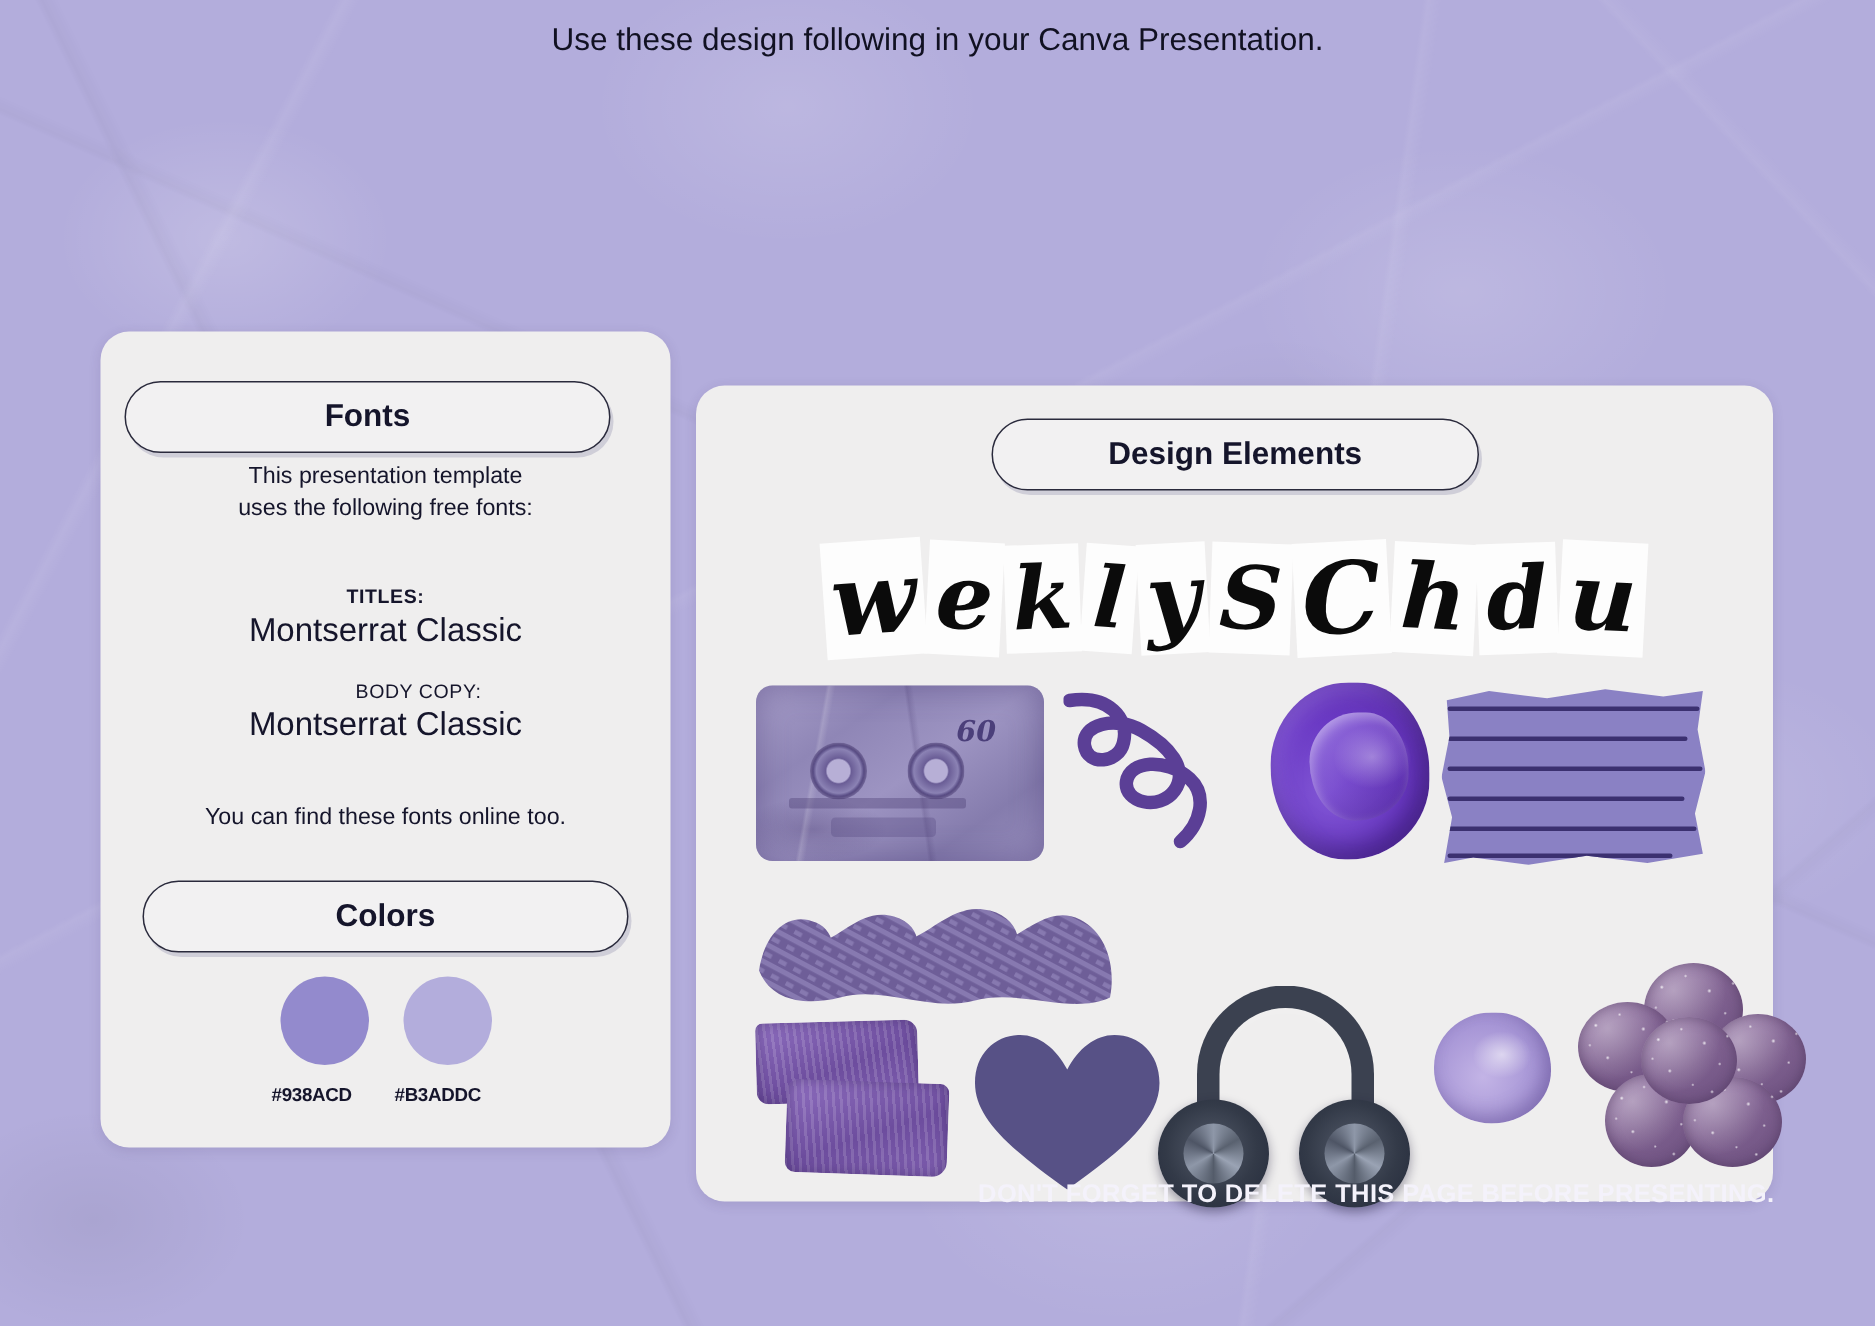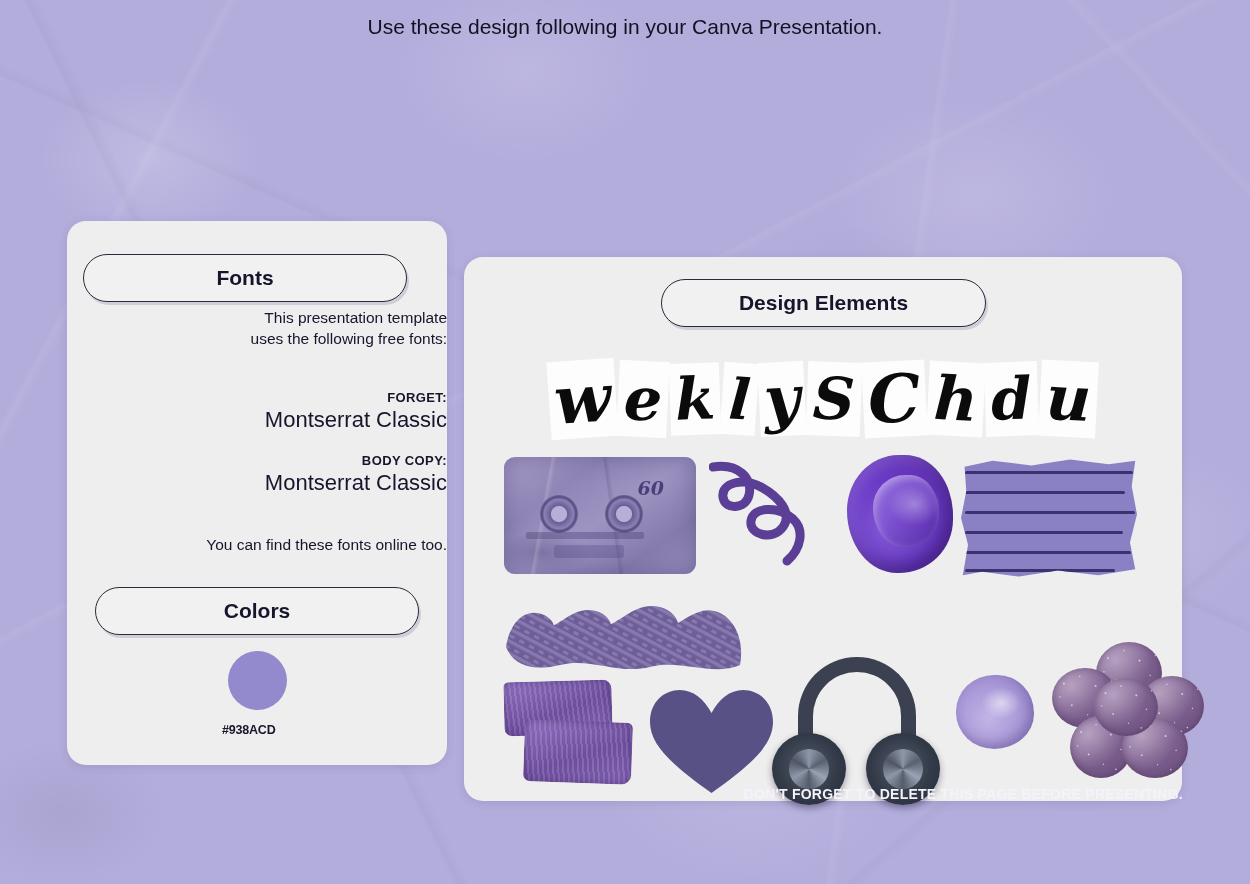--- a/index.html
+++ b/index.html
@@ -63,25 +63,25 @@
     border:1.4px solid #2a2a3c; border-radius:26px;
     display:flex; align-items:center; justify-content:center;
     font-size:21px; font-weight:700; color:#15152b;
     box-shadow:2px 3px 0 rgba(150,145,175,.35);
   }
   #fonts-pill  { left:16px; top:22px;  width:324px; height:48px;margin-top:11px; }
   #colors-pill { left:28px; top:366px; width:324px; height:48px; }
   #elements-pill { left:197px; top:22px; width:325px; height:48px; }
 
   
-  .f-txt { position:absolute; width:100%; text-align:right; color:#15152b; }
+  .f-txt { position:absolute; width:100%; text-align:center; color:#15152b; }
   #fonts-intro { top:86px; font-size:15.5px; line-height:1.38; }
   #titles-label { top:169px; font-size:13px; font-weight:700; letter-spacing:.4px; }
   #titles-value { top:186px; font-size:22px; font-weight:400; }
-  #body-label  { top:232px; font-size:13px; font-weight:700; letter-spacing:.4px;padding-left:44px; }
+  #body-label  { top:232px; font-size:13px; font-weight:400; letter-spacing:.4px;padding-left:44px; }
   #body-value  { top:249px; font-size:22px; font-weight:400; }
   #fonts-outro { top:315px; font-size:15.5px; }
 
   
   #swatches { position:absolute; top:430px; left:0; width:380px;
               display:flex; justify-content:center; gap:12px; }
   .swatch-col { width:70px; }
   .swatch-dot { width:59px; height:59px; border-radius:50%; margin:0 auto; }
   .swatch-hex { margin-top:13px; font-size:12.5px; font-weight:700; color:#15152b; letter-spacing:-.2px; }
 
@@ -231,21 +231,21 @@
       radial-gradient(circle 1.4px at 30% 62%, rgba(255,255,255,.8), transparent),
       radial-gradient(circle 1.1px at 54% 78%, rgba(255,255,255,.7), transparent),
       radial-gradient(circle 1.3px at 74% 86%, rgba(255,255,255,.75), transparent),
       radial-gradient(circle 1.2px at 12% 48%, rgba(255,255,255,.65), transparent),
       radial-gradient(circle 1.3px at 90% 22%, rgba(255,255,255,.7), transparent);
   }
 
   
   #footer {
     position:absolute; right:67px; top:786px; z-index:6;
-    font-size:14px; font-weight:700; letter-spacing:.25px; color:#f4f2fb;
+    font-size:17px; font-weight:700; letter-spacing:.25px; color:#f4f2fb;
   }
 </style>
 </head>
 <body>
 
 <div id="bg-texture">
   <div class="lay"></div>
   <div class="creases"></div>
 </div>
 
@@ -255,36 +255,40 @@
 
 <div class="card" id="fonts-card">
 
   <div class="pill" id="fonts-pill">
     <span>Fonts</span>
   </div>
 
   <div class="f-txt" id="fonts-intro" style="white-space:pre-line">This presentation template
 uses the following free fonts:</div>
 
-  <div class="f-txt" id="titles-label">FORGET:</div>
+  <div class="f-txt" id="titles-label">TITLES:</div>
   <div class="f-txt" id="titles-value">Montserrat Classic</div>
 
   <div class="f-txt" id="body-label">BODY COPY:</div>
   <div class="f-txt" id="body-value">Montserrat Classic</div>
 
   <div class="f-txt" id="fonts-outro">You can find these fonts online too.</div>
 
   <div class="pill" id="colors-pill">
     <span>Colors</span>
   </div>
 
   <div id="swatches">
       <div class="swatch-col">
         <div class="swatch-dot" style="background: rgb(147, 138, 205);"></div>
         <div class="swatch-hex">#938ACD</div>
+      </div>
+      <div class="swatch-col">
+        <div class="swatch-dot" style="background: rgb(179, 173, 220);"></div>
+        <div class="swatch-hex">#B3ADDC</div>
       </div>
     </div>
 </div>
 
 <div class="card" id="elements-card">
 
   <div class="pill" id="elements-pill">
     <span>Design Elements</span>
   </div>
 

